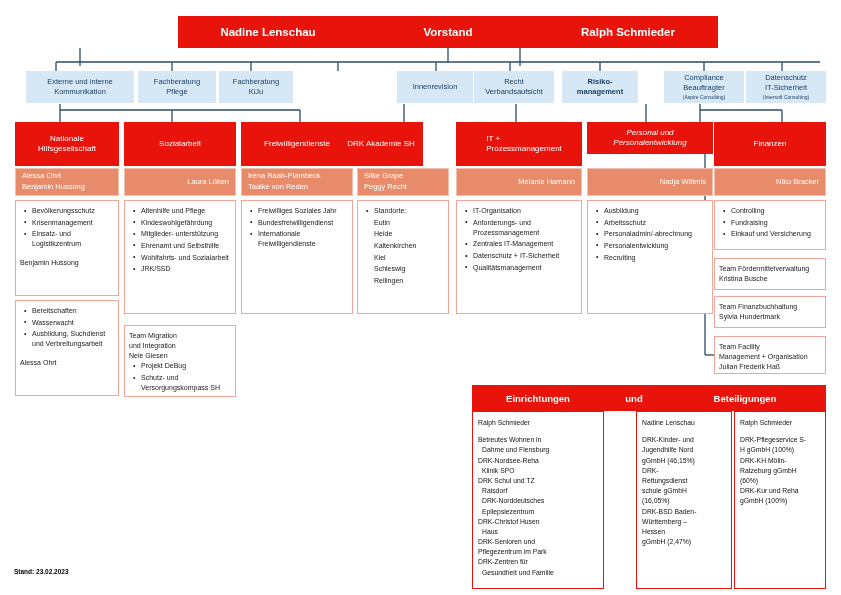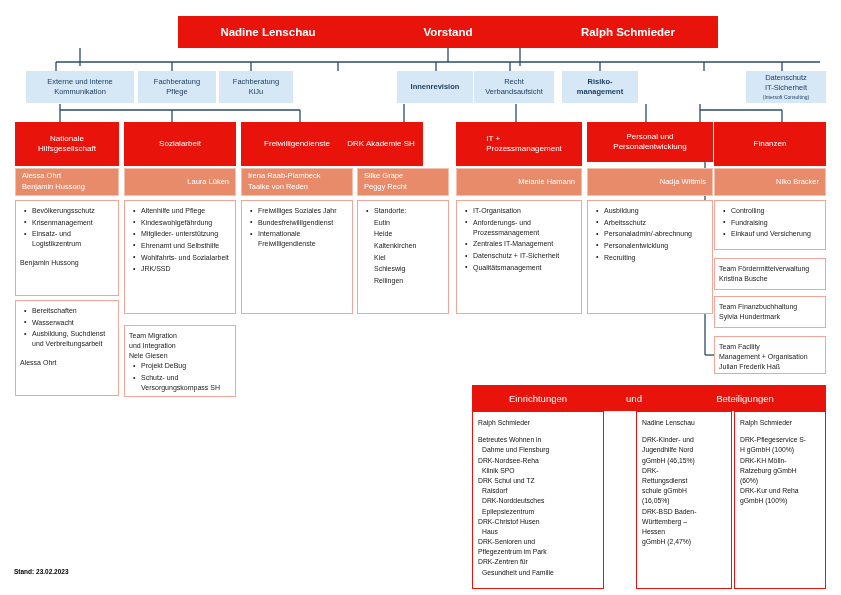--- a/index.html
+++ b/index.html
@@ -116,21 +116,21 @@
   .content-box .plain {
     margin: 0;
     padding: 0;
   }
   .content-box .spacer { height: 7px; }
 
   
   .bottom-bar {
     background: #e8140c;
     color: #ffffff;
-    font-weight: normal;
+    font-weight: bold;
     font-size: 9.5px;
     display: flex;
     align-items: center;
   }
   .bottom-bar .seg { text-align: center; }
   .bot-col {
     border: 1px solid #e8140c;
     background: #ffffff;
     font-size: 6.8px;
     color: #111111;
@@ -204,30 +204,35 @@
     <div>Kommunikation</div>
   </div>
   <div class="box staff-box" style="left:138px; top:71px; width:78px; height:32px;">
     <div>Fachberatung</div>
     <div>Pflege</div>
   </div>
   <div class="box staff-box" style="left:219px; top:71px; width:74px; height:32px;">
     <div>Fachberatung</div>
     <div>KiJu</div>
   </div>
-  <div class="box staff-box" style="left:397px; top:71px; width:76px; height:32px;font-weight:bold;">
+  <div class="box staff-box" style="left:397px; top:71px; width:76px; height:32px;">
     <div>Innenrevision</div>
   </div>
   <div class="box staff-box" style="left:474px; top:71px; width:80px; height:32px;">
     <div>Recht</div>
     <div>Verbandsaufsicht</div>
   </div>
   <div class="box staff-box" style="left:562px; top:71px; width:76px; height:32px;font-weight:bold;">
     <div>Risiko-</div>
     <div>management</div>
+  </div>
+  <div class="box staff-box" style="left:664px; top:71px; width:80px; height:32px;">
+    <div>Compliance</div>
+    <div>Beauftragter</div>
+    <div class="sub">(Aspire Consulting)</div>
   </div>
   <div class="box staff-box" style="left:746px; top:71px; width:80px; height:32px;">
     <div>Datenschutz</div>
     <div>IT-Sicherheit</div>
     <div class="sub">(Intersoft Consulting)</div>
   </div>
 
   <div class="box dept-head" style="left:15px; top:122px; width:104px; height:44px;">
     <div>
       <div>Nationale</div>
@@ -265,21 +270,21 @@
   <div class="box dept-head" style="left:456px; top:122px; width:126px; height:44px;">
     <div style="text-align:left; padding-left:10px;">
       <div>IT +</div>
       <div>Prozessmanagement</div>
     </div>
   </div>
   <div class="box dept-names centered" style="left:456px; top:168px; width:126px; height:28px;">
     <div>Melanie Hamann</div>
   </div>
 
-  <div class="box dept-head" style="left:587px; top:122px; width:126px; height:40px;">
+  <div class="box dept-head" style="left:587px; top:122px; width:126px; height:32px;font-style:italic;">
     <div>
       <div>Personal und</div>
       <div>Personalentwicklung</div>
     </div>
   </div>
   <div class="box dept-names centered" style="left:587px; top:168px; width:126px; height:28px;">
     <div>Nadja Wittmis</div>
   </div>
 
   <div class="box dept-head" style="left:714px; top:122px; width:112px; height:44px;">

